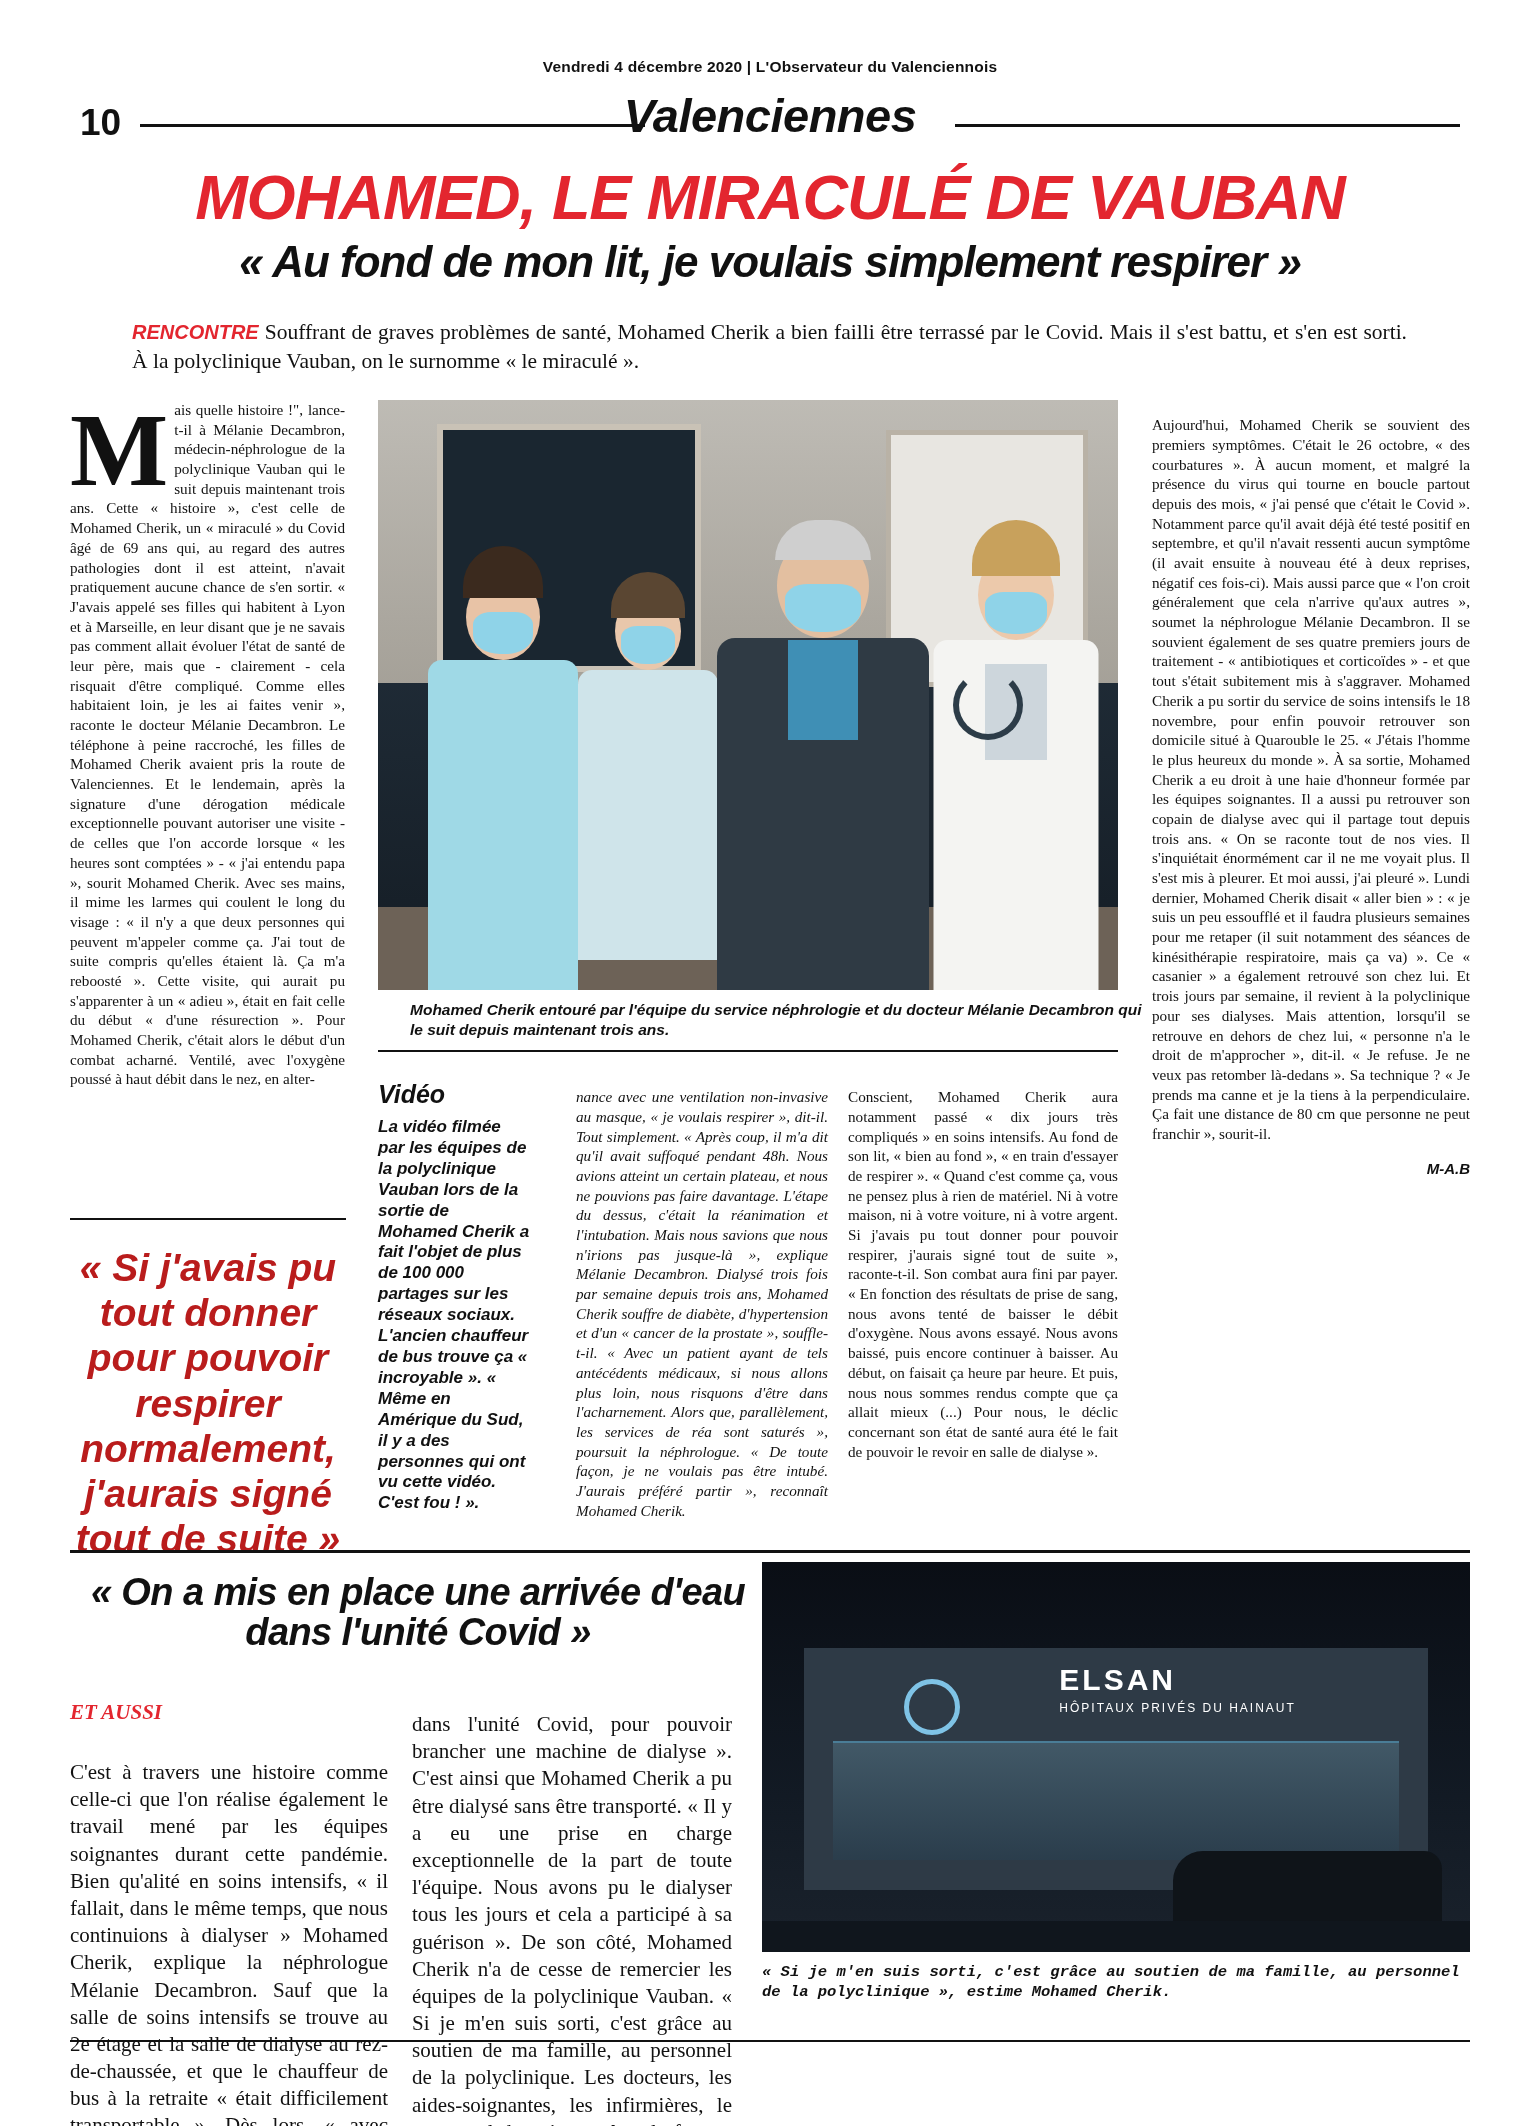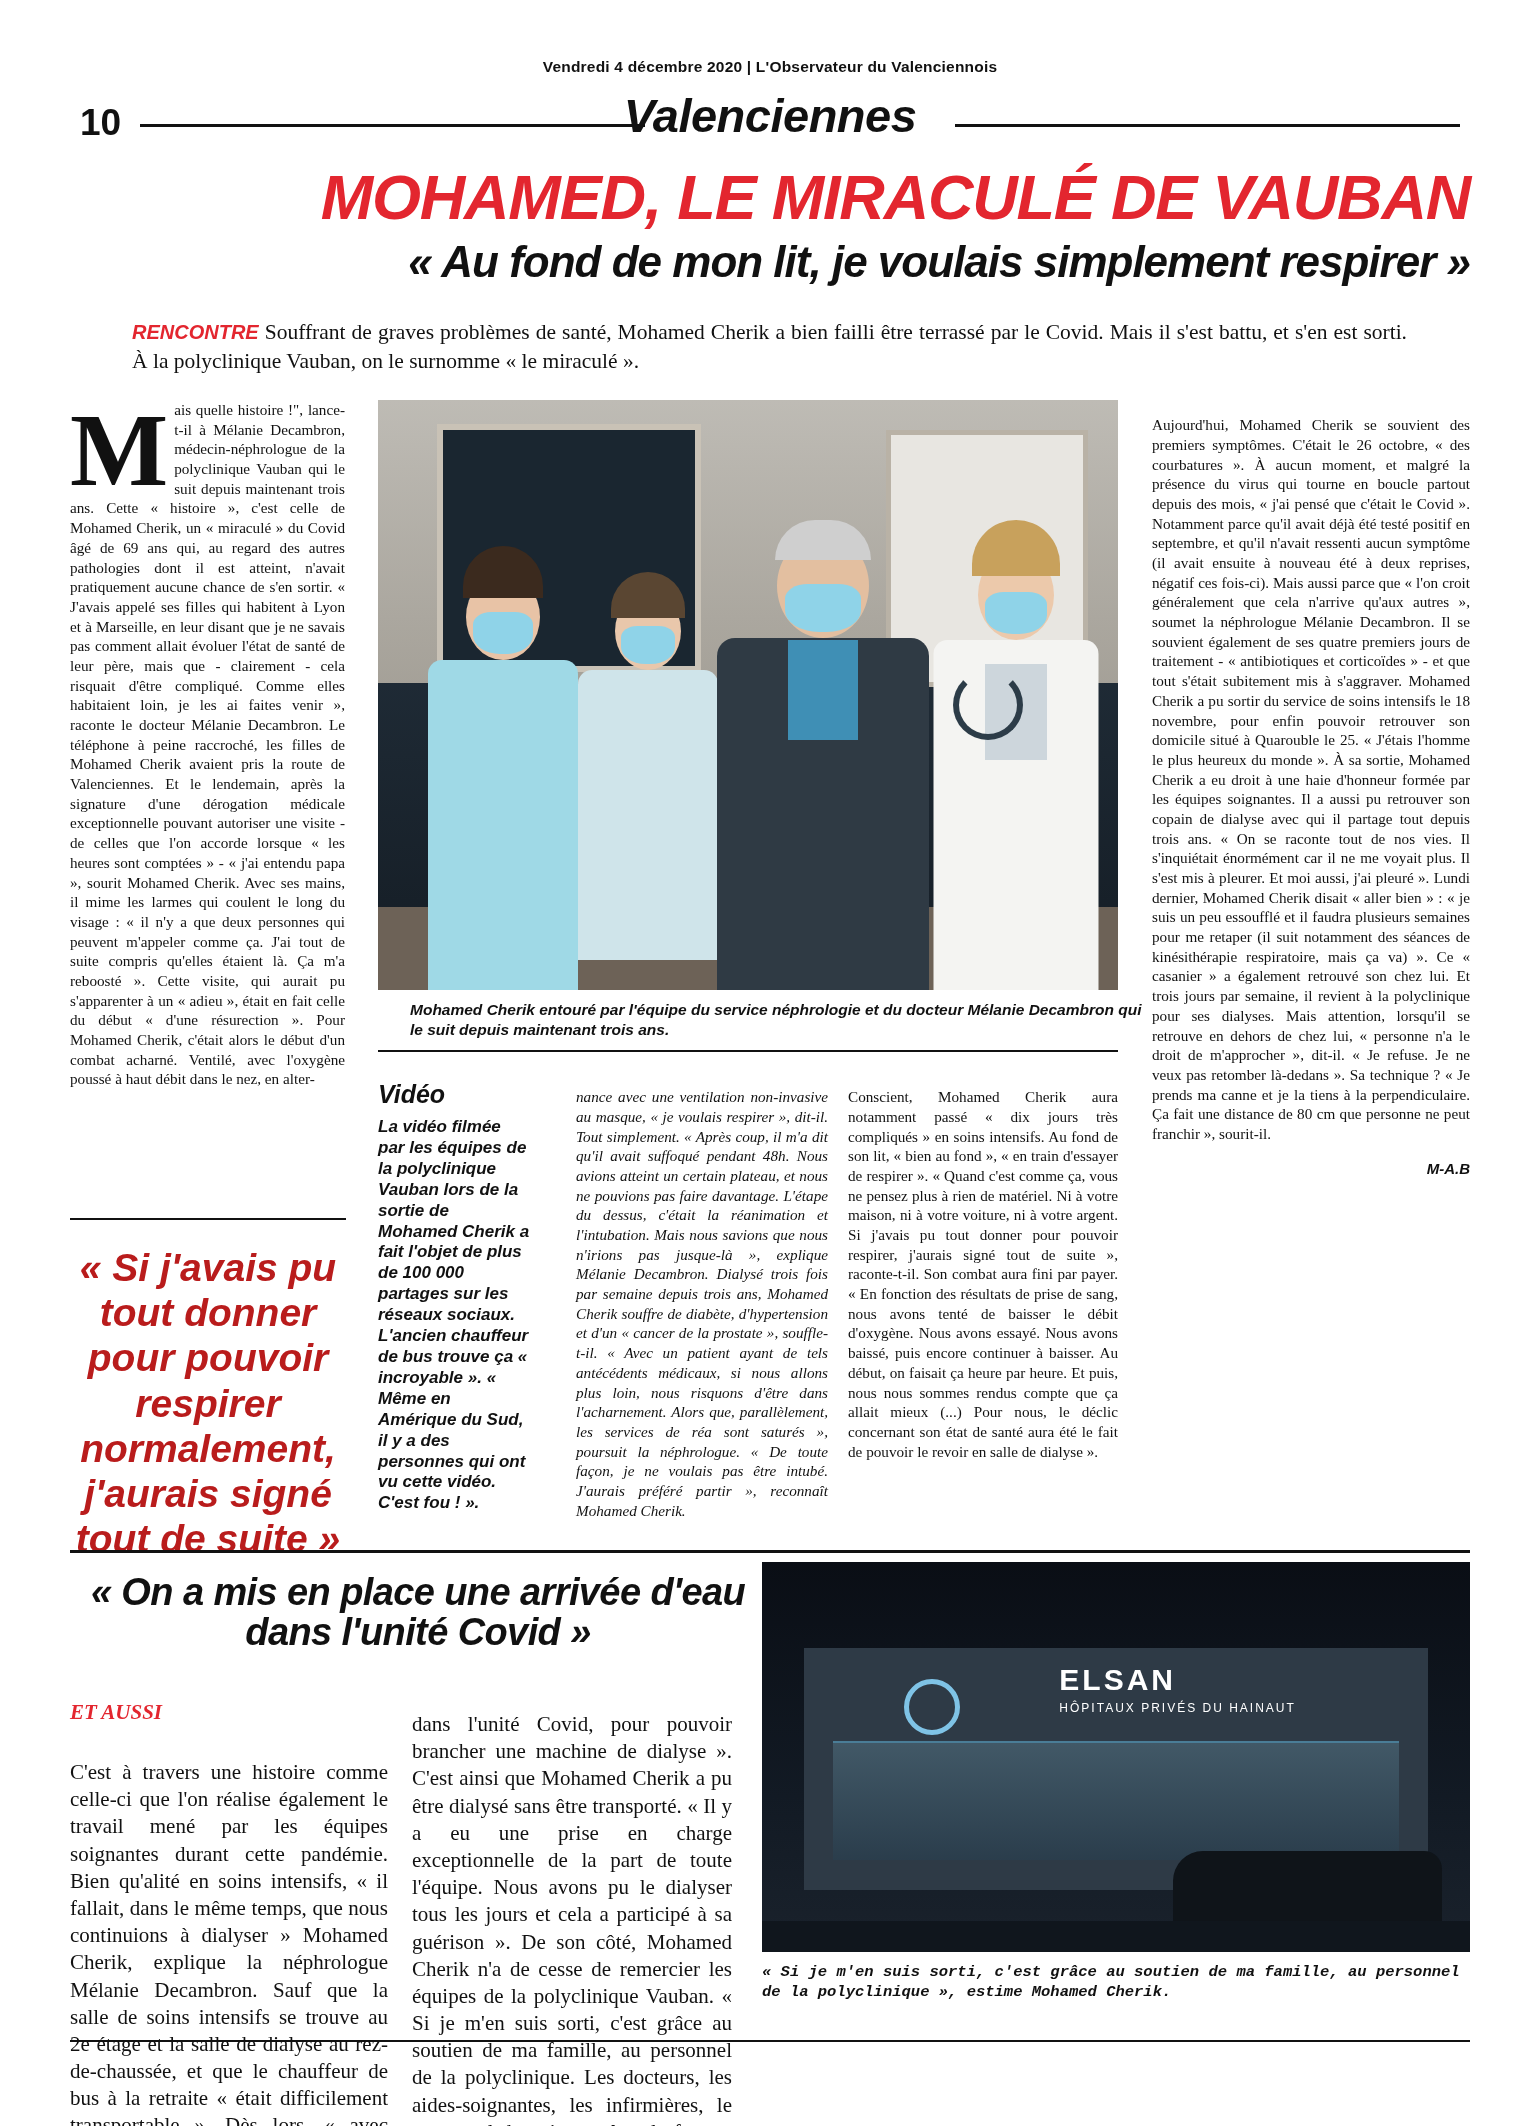--- a/index.html
+++ b/index.html
@@ -66,21 +66,21 @@
     height: 3px;
     background: #111;
   }
   .rule-left { left: 70px; width: 505px; }
   .rule-right { right: 10px; width: 505px; }
 
   
   .headline-wrap {
     position: absolute;
     left: 70px; top: 165px; width: 1400px;
-    text-align: right;
+    text-align: center;
   }
   .headline-main {
     font-family: "Liberation Sans", sans-serif;
     font-weight: 700;
     font-style: italic;
     font-size: 63px;
     line-height: 1.02;
     color: #e3262f;
     letter-spacing: -1.2px;
   }

